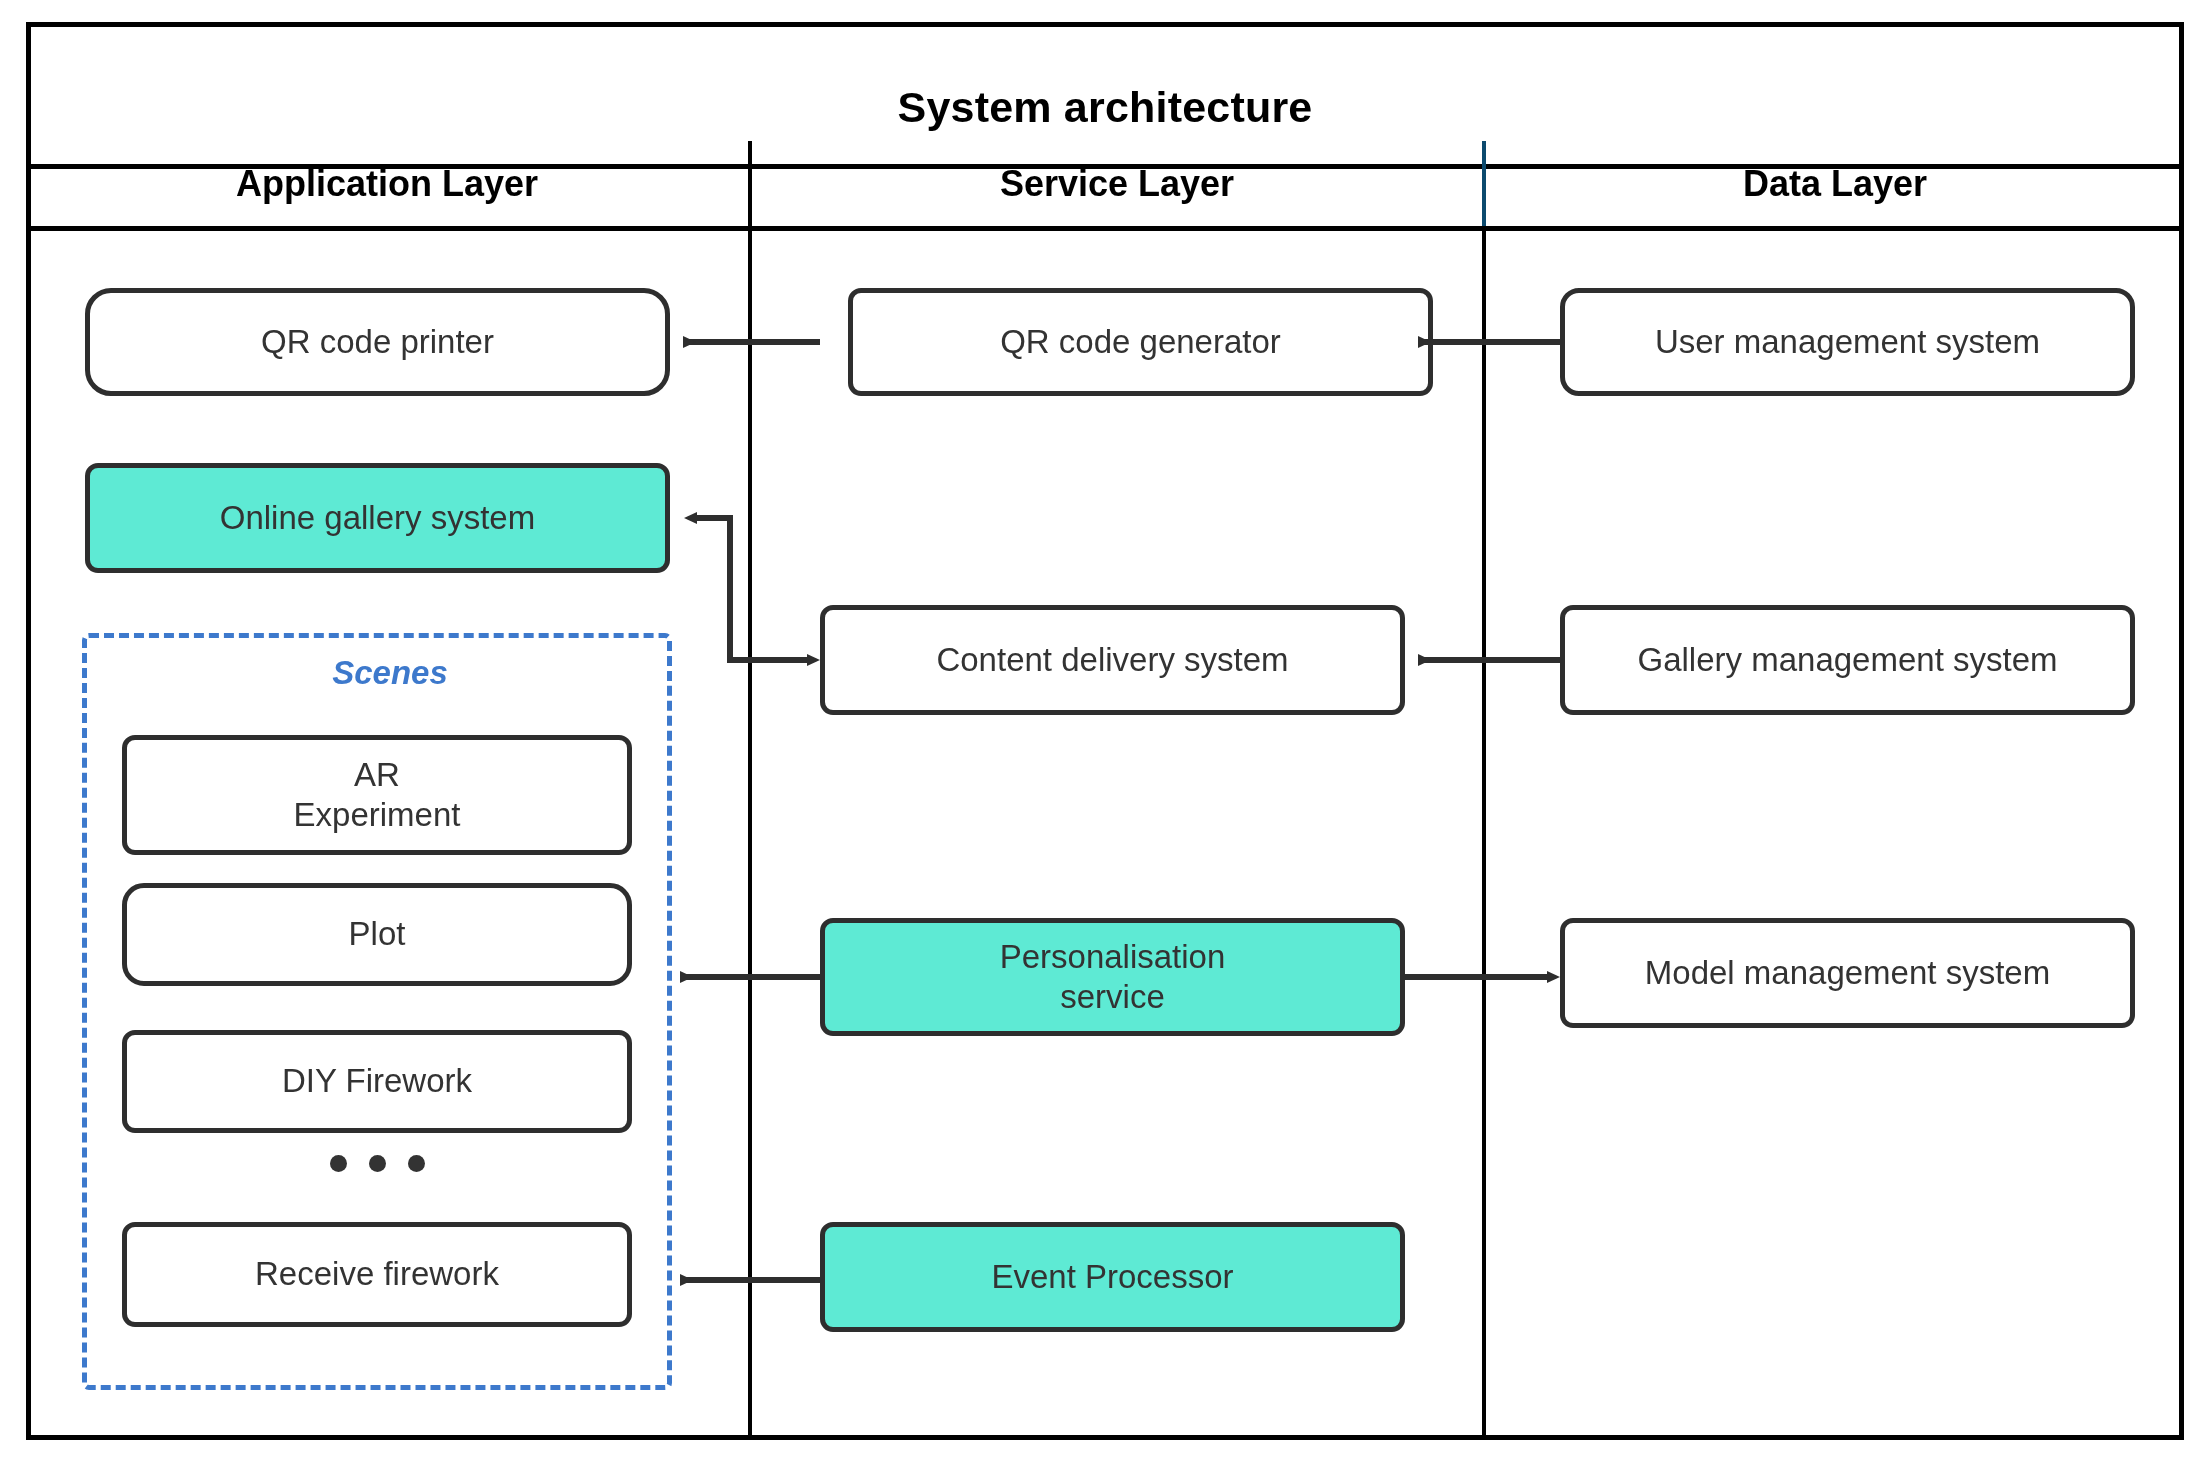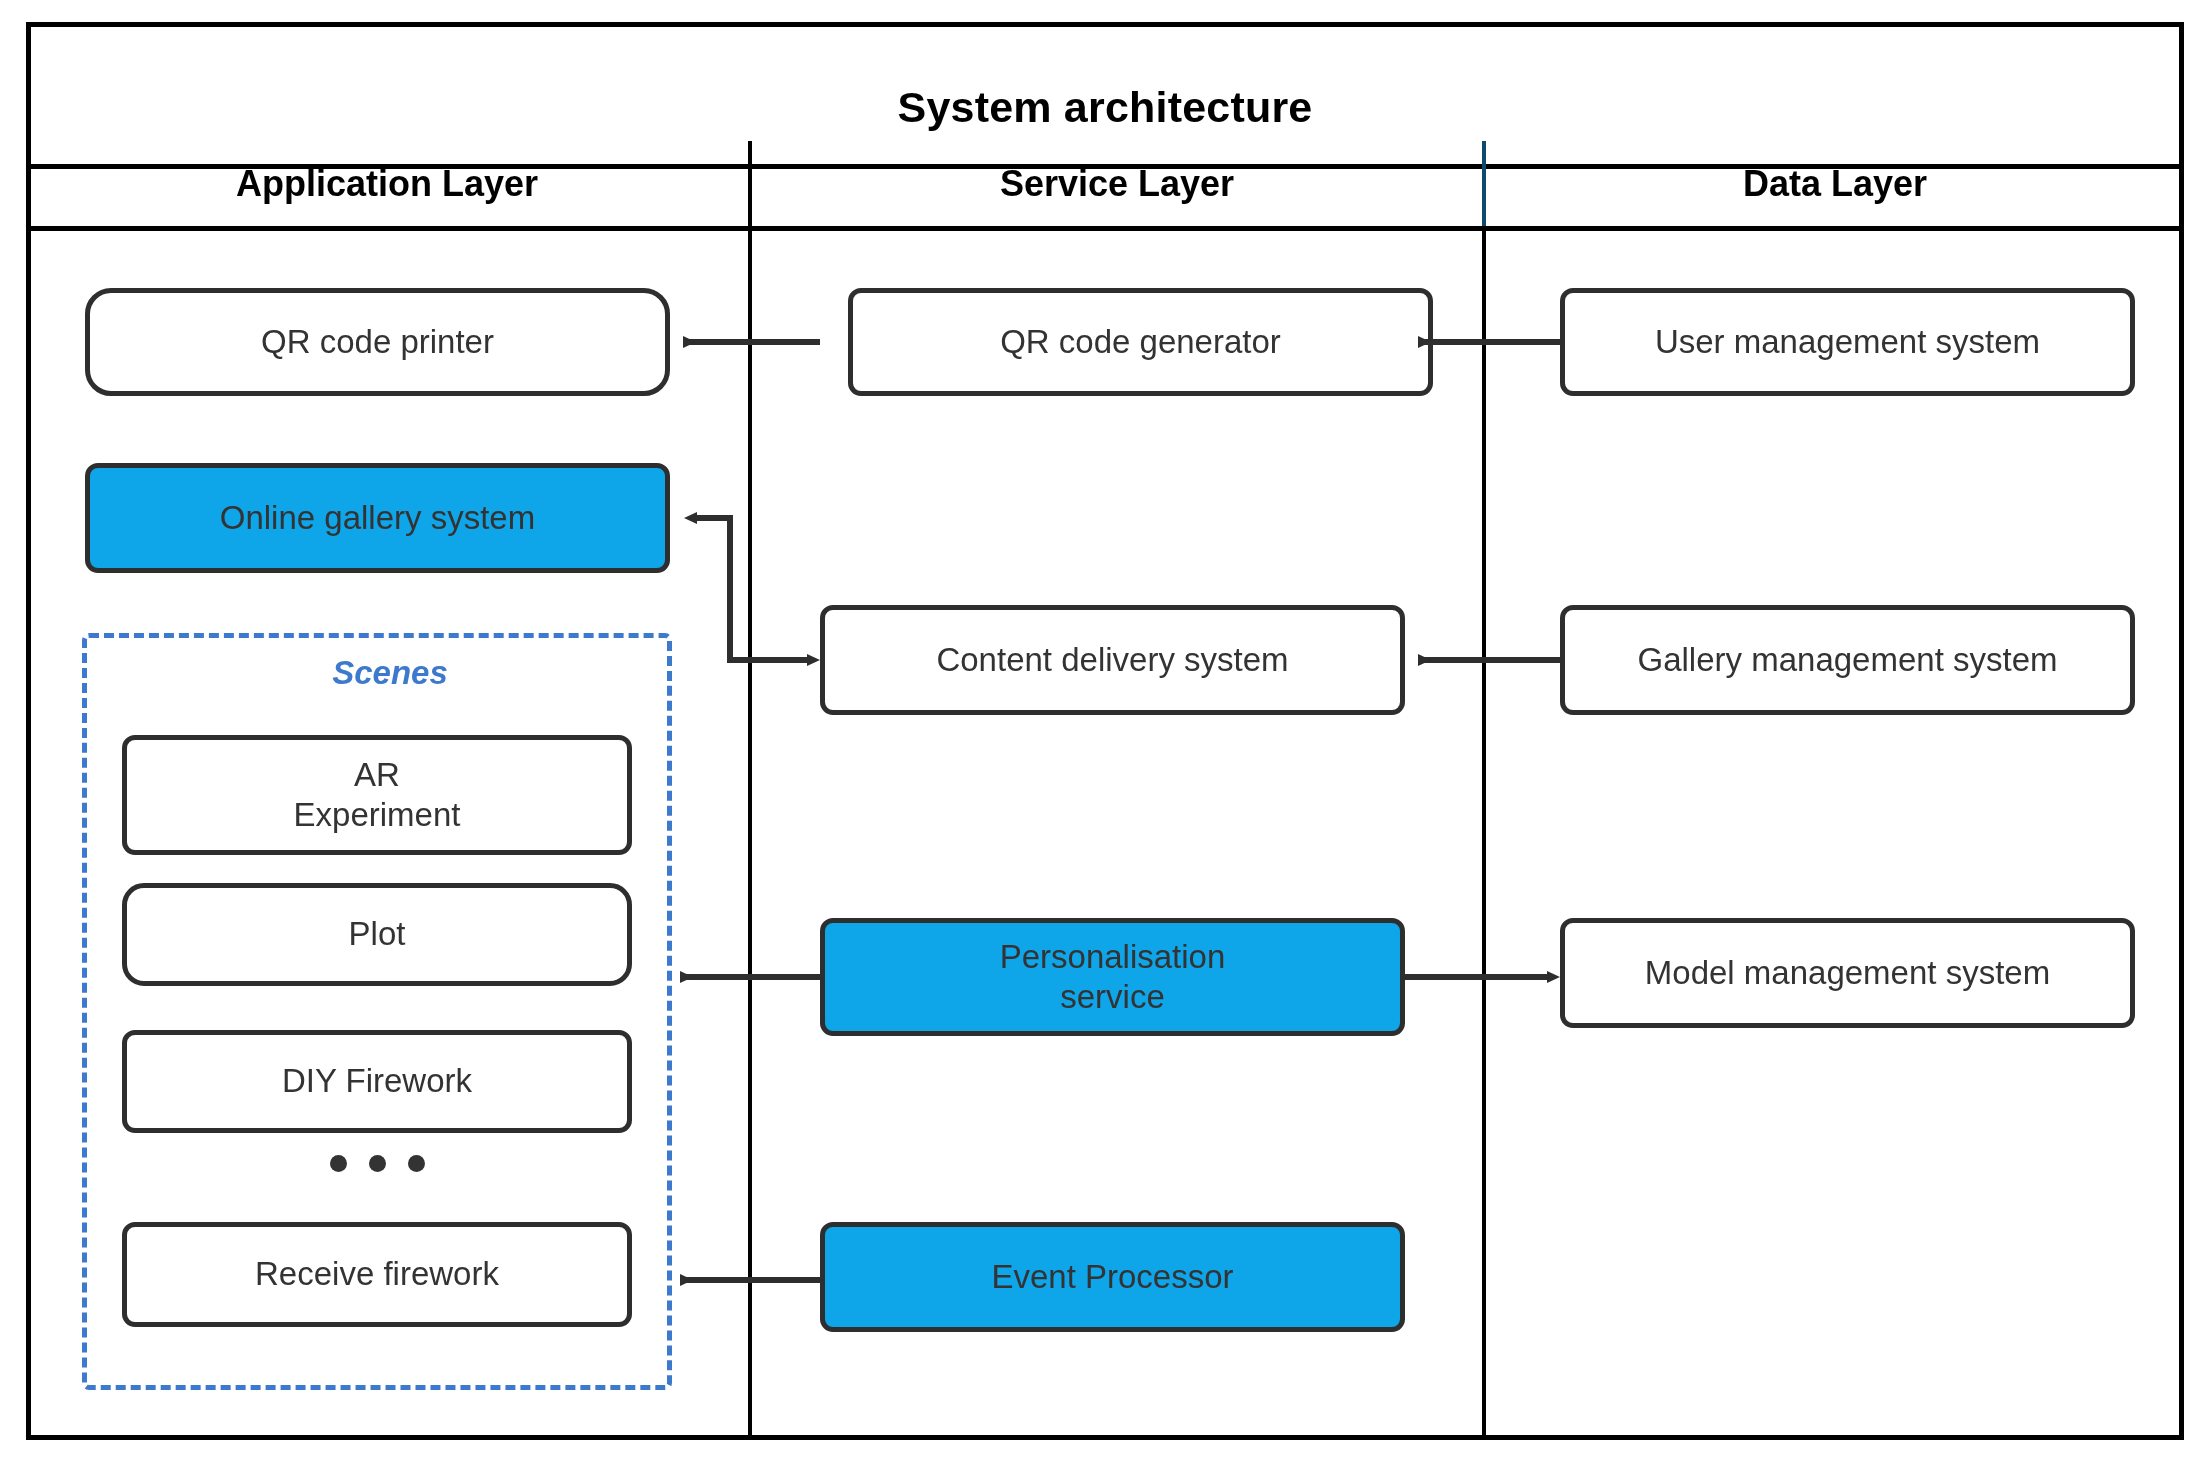--- a/index.html
+++ b/index.html
@@ -93,21 +93,21 @@
     background: #ffffff;
     display: flex;
     align-items: center;
     justify-content: center;
     text-align: center;
     color: #333333;
     font-size: 33px;
     line-height: 1.22;
     padding: 2px 8px;
   }
-  .node.blue { background: #0ea5e9; }
+  .node.blue { background: #5eead4; }
 
   
   .scenes-group {
     position: absolute;
     left: 82px;
     top: 633px;
     width: 590px;
     height: 757px;
     box-sizing: border-box;
     border: 5px dashed #3d79cc;
@@ -218,21 +218,21 @@
 
   <div class="node blue" style="left:820px; top:918px; width:585px; height:118px; flex-direction:column;">
     <span>Personalisation</span>
     <span>service</span>
   </div>
 
   <div class="node blue" style="left:820px; top:1222px; width:585px; height:110px;">
     <span>Event Processor</span>
   </div>
 
-  <div class="node" style="left:1560px; top:288px; width:575px; height:108px;">
+  <div class="node" style="left:1560px; top:288px; width:575px; height:108px;border-radius:19px;">
     <span>User management system</span>
   </div>
 
   <div class="node" style="left:1560px; top:605px; width:575px; height:110px;">
     <span>Gallery management system</span>
   </div>
 
   <div class="node" style="left:1560px; top:918px; width:575px; height:110px;">
     <span>Model management system</span>
   </div>

